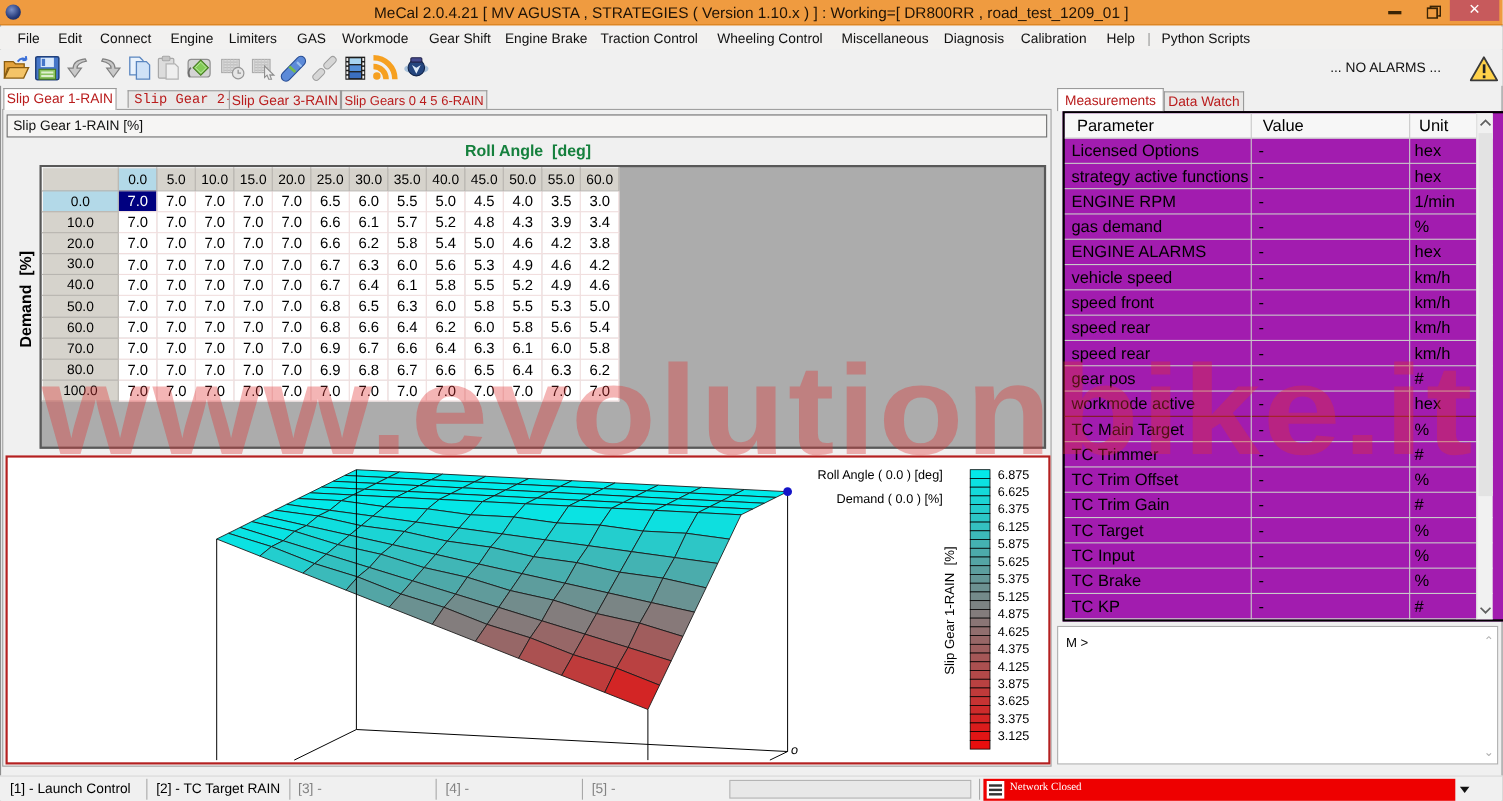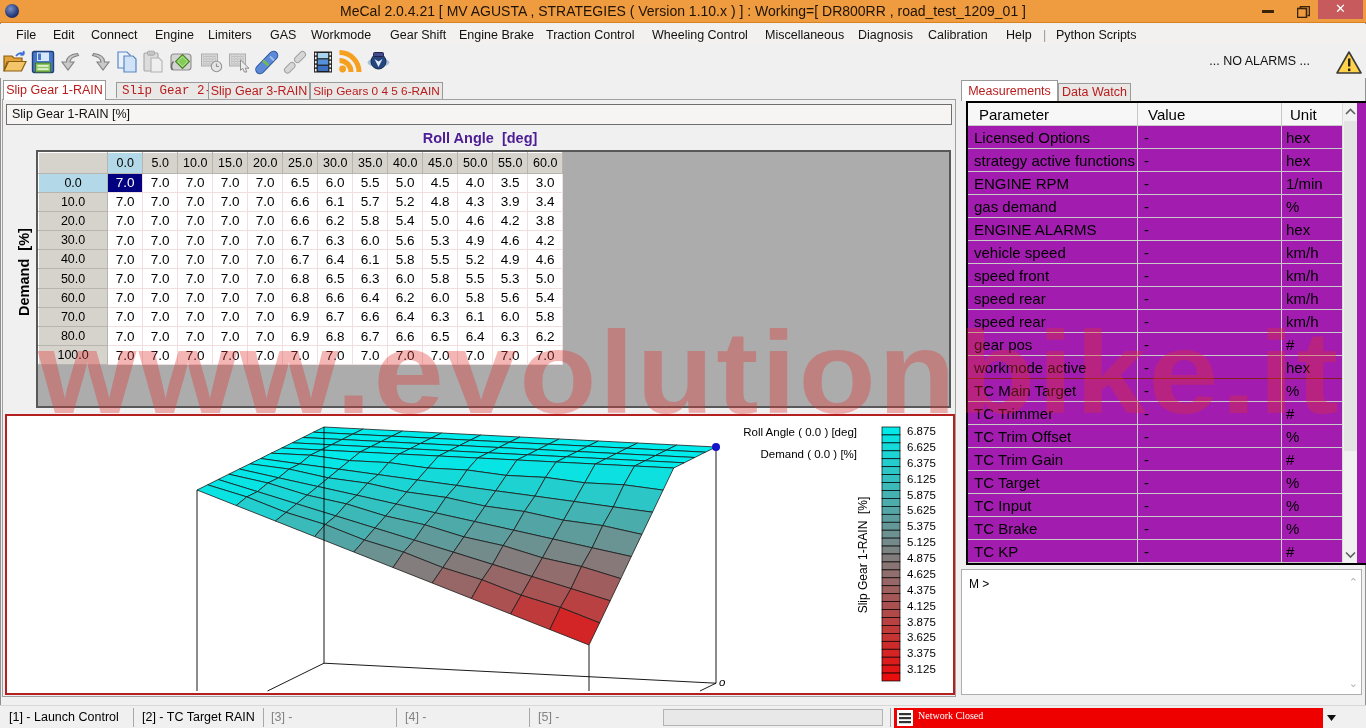--- a/index.html
+++ b/index.html
@@ -12,21 +12,21 @@
 #btnmax{left:1297px;top:4px;width:13px;height:12px;}
 #btnclose{left:1318px;top:0;width:45px;height:19px;background:#c75a5c;color:#fff;text-align:center;font-size:13px;line-height:18px;}
 #menubar{left:0;top:24px;width:1366px;height:21px;background:#f2f1f0;font-size:12.5px;color:#111;}
 #menubar span{position:absolute;top:4px;}
 #toolbar{left:0;top:45px;width:1366px;height:33px;background:#f0f0f0;}
 #noalarms{left:1120px;top:54px;width:190px;font-size:12.5px;color:#111;text-align:right;}
 .tab{position:absolute;font-size:12.5px;color:#b91c1c;border:1px solid #9a9a9a;border-bottom:none;background:#e9e8e7;text-align:center;}
 .tabactive{background:#fff;z-index:3;}
 #lpanel{left:2px;top:99px;width:954px;height:598px;border:1px solid #a0a0a0;background:#f0f0f0;}
 #lhdrbox{left:6px;top:104px;width:946px;height:21px;border:1px solid #6e6e6e;background:#f6f5f4;font-size:12.5px;color:#111;line-height:19px;padding-left:5px;}
-#rollangle{left:108px;top:130px;width:744px;text-align:center;font-weight:bold;font-size:14.5px;color:#4c1d95;}
+#rollangle{left:108px;top:130px;width:744px;text-align:center;font-weight:bold;font-size:14.5px;color:#15803d;}
 #demandlbl{left:-26px;top:264px;width:100px;text-align:center;font-weight:bold;font-size:14.5px;color:#000;transform:rotate(-90deg);}
 #graypanel{left:36px;top:150px;width:915px;height:258px;border:2px solid #585858;background:#acacac;}
 #grid{left:38px;top:152px;border-collapse:collapse;font-size:13.5px;}
 #grid td{border:1px solid #f1dede;text-align:center;padding:0;background:#fff;color:#000;}
 #grid td.rh,#grid td.ch{background:#d6d3cc;border:1px solid #fff;border-right-color:#b8b5b0;border-bottom-color:#b8b5b0;font-size:12.5px;}
 #grid td.sel{background:#000080;color:#fff;}
 #grid td.hsel{background:#b3d9e8;}
 #plotpanel{left:5px;top:414px;width:950px;height:281px;border:2px solid #b42020;background:#fff;}
 #rtable{left:966px;top:101px;width:463px;height:464px;border:2px solid #000;background:#a21caf;}
 #mbox{left:961px;top:569px;width:401px;height:126px;border:1px solid #adadad;background:#fff;font-size:12px;color:#000;}

